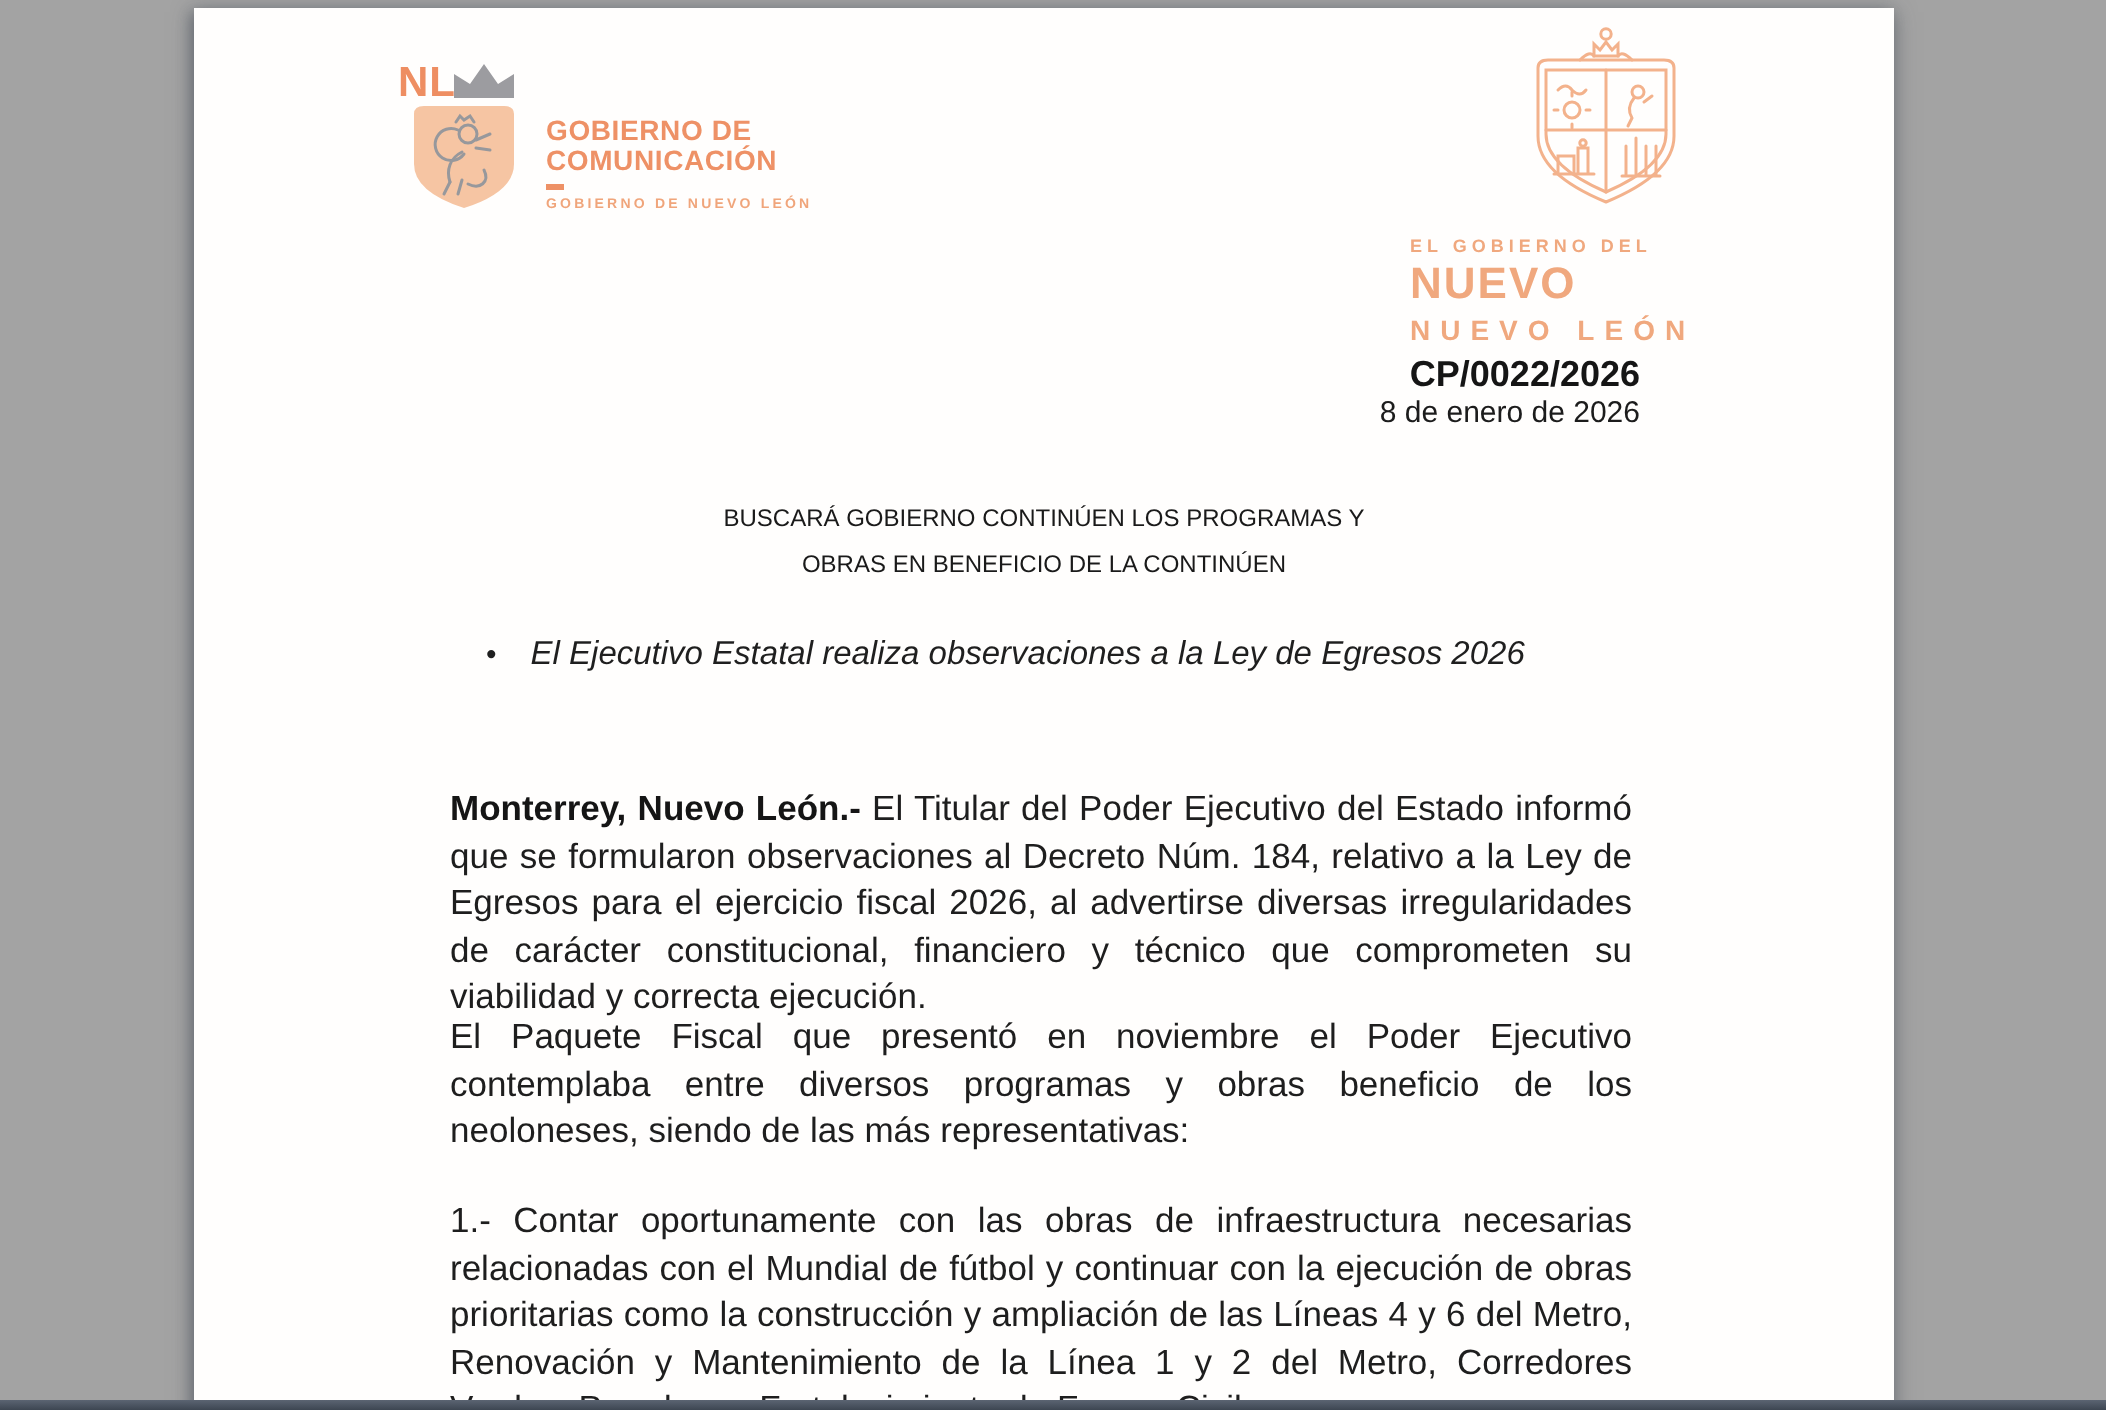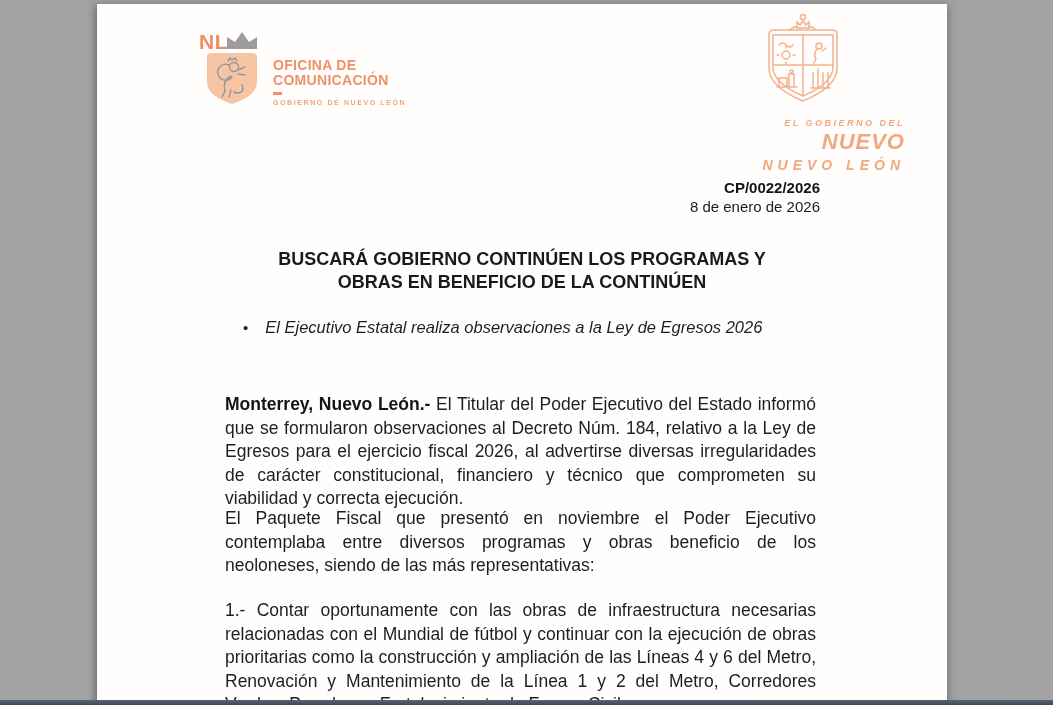--- a/index.html
+++ b/index.html
@@ -14,32 +14,32 @@
   .nl-monogram{position:absolute;left:102px;top:26px;font-size:21px;font-weight:bold;
                color:#ee8e62;letter-spacing:.5px;}
   .crown-icon{position:absolute;left:129px;top:28px;}
   .nl-shield{position:absolute;left:107px;top:48px;}
   .office-block{position:absolute;left:176px;top:54px;}
   .office-line{font-size:14px;font-weight:bold;color:#ee9166;letter-spacing:.3px;line-height:15px;}
   .office-divider{width:9px;height:3px;background:#ee9166;margin-top:4px;}
   .office-subtitle{font-size:7px;font-weight:bold;color:#f0a57b;letter-spacing:1.6px;margin-top:4px;}
 
   .emblem-svg{position:absolute;left:664px;top:9px;}
-  .emblem-text{position:absolute;left:608px;top:114px;width:200px;text-align:right;color:#f0a87e;font-style:italic;}
+  .emblem-text{position:absolute;left:608px;top:114px;width:200px;text-align:left;color:#f0a87e;}
   .emblem-tagline{font-size:9px;font-weight:bold;letter-spacing:2.5px;}
   .emblem-brand{font-size:22px;font-weight:bold;line-height:28px;letter-spacing:1px;}
   .emblem-subbrand{font-size:14px;font-weight:bold;letter-spacing:5px;margin-top:1px;}
 
   .ref-block{position:absolute;right:127px;top:174px;text-align:right;color:#151515;}
-  .ref-number{font-size:15px;font-weight:bold;line-height:19px;}
+  .ref-number{font-size:18px;font-weight:bold;line-height:19px;}
   .ref-date{font-size:15px;line-height:19px;color:#1c1c1c;}
 
   
   .doc-title{position:absolute;left:128px;top:244px;width:594px;text-align:center;
-             font-size:18px;font-weight:bold;line-height:22.5px;color:#1a1a1a;}
+             font-size:12px;font-weight:normal;line-height:22.5px;color:#1a1a1a;}
   .bullet-row{position:absolute;left:146px;top:313px;width:560px;display:flex;align-items:flex-start;}
   .bullet-dot{font-size:15px;color:#1f1f1f;margin-right:17px;line-height:21px;}
   .bullet-text{font-style:italic;font-size:16.5px;color:#1f1f1f;line-height:21px;}
 
   .para{position:absolute;left:128px;width:591px;font-size:17.5px;line-height:23.5px;
         text-align:justify;color:#1e1e1e;margin:0;}
   .para b{color:#151515;}
   .p1{top:389px;} .p2{top:503px;} .p3{top:595px;}
 </style>
 </head>
@@ -58,21 +58,21 @@
         <path d="M24,9 l2,-3 2,2 3,-2 2,3"></path>
         <circle cx="30" cy="15" r="4.5"></circle>
         <path d="M25,13 a8,8 0 1 0 3,12"></path>
         <path d="M27,24 C21,27 19,33 21,39"></path>
         <path d="M21,39 l-3,6 M27,38 l-2,7"></path>
         <path d="M34,18 l7,-3 M34,22 l7,1"></path>
         <path d="M30,40 C36,43 41,39 38,33"></path>
       </g>
     </svg>
     <div class="office-block">
-      <div class="office-line">OFICINA DE</div>
+      <div class="office-line">GOBIERNO DE</div>
       <div class="office-line">COMUNICACIÓN</div>
       <div class="office-divider"></div>
       <div class="office-subtitle">GOBIERNO DE NUEVO LEÓN</div>
     </div>
 
     <svg class="emblem-svg" width="84" height="102" viewBox="0 0 84 102">
       <g stroke="#f3b28c" stroke-width="1.5" fill="none" stroke-linecap="round">
         <circle cx="42" cy="4" r="2.6"></circle>
         <path d="M36,15 v-6 l3,3 3,-4 3,4 3,-3 v6 z"></path>
         <path d="M29,17 q5,-5 7,-2 M55,17 q-5,-5 -7,-2"></path>

